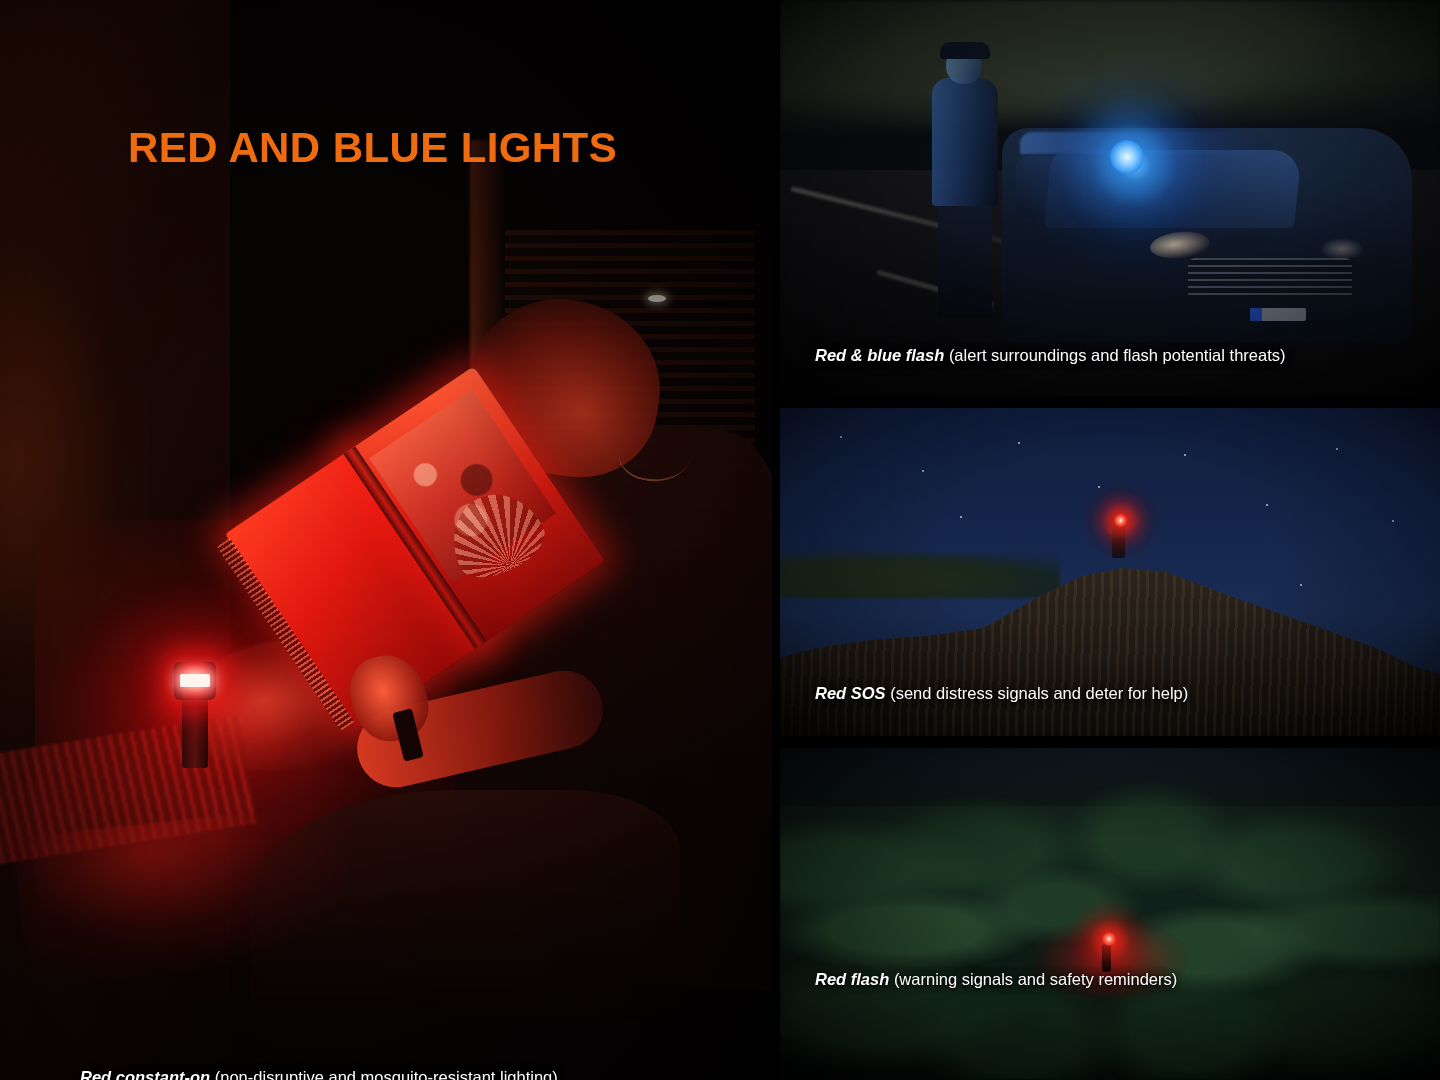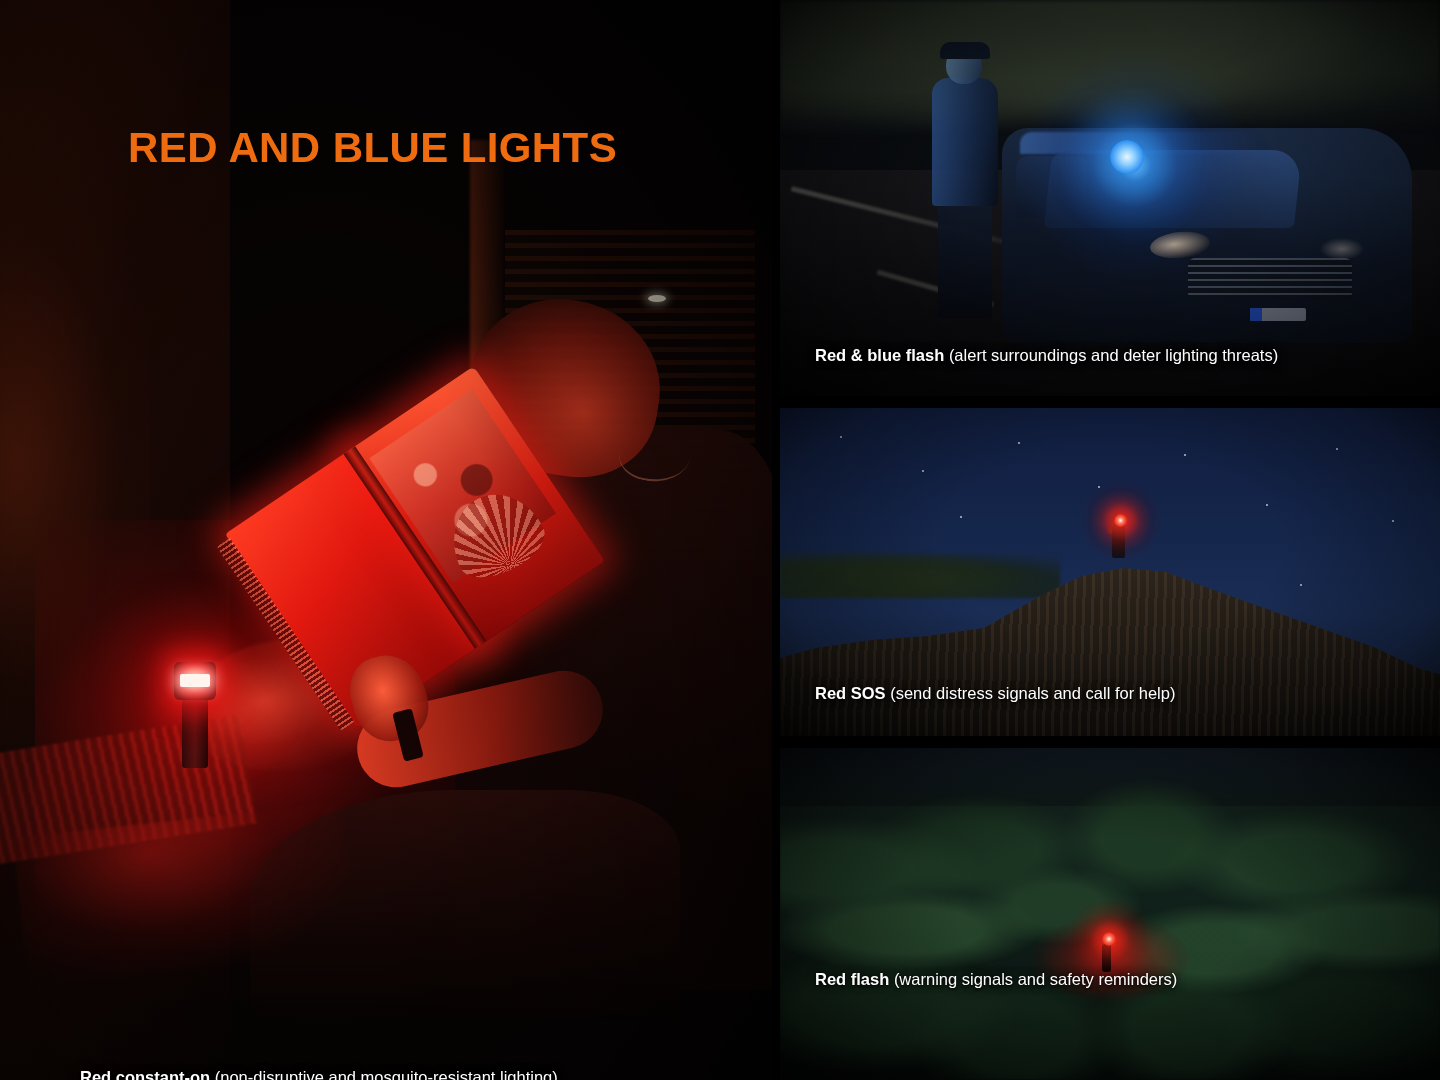--- a/index.html
+++ b/index.html
@@ -278,21 +278,21 @@
 
   
   .caption {
     position: absolute;
     z-index: 30;
     white-space: nowrap;
     color: #ffffff;
     font-size: 16.5px;
     text-shadow: 0 1px 3px rgba(0,0,0,0.95), 0 0 10px rgba(0,0,0,0.8);
   }
-  .caption .cap-title { font-weight: bold; }
+  .caption .cap-title { font-weight: bold; font-style: italic; }
   .caption .cap-desc  { font-weight: normal; }
 
   .caption-hero  { left: 80px;  top: 1068px; }
   .caption-p1    { left: 815px; top: 346px; }
   .caption-p2    { left: 815px; top: 684px; }
   .caption-p3    { left: 815px; top: 970px; }
 
   
   .panel {
     position: absolute;
@@ -630,21 +630,21 @@
     <div class="p1-beacon-core"></div>
     <div class="p1-man-legs"></div>
     <div class="p1-man-body"></div>
     <div class="p1-man-head"></div>
     <div class="p1-man-cap"></div>
     <div class="p1-vignette"></div>
   </div>
 
   <div class="caption caption-p1">
     <span class="cap-title">Red &amp; blue flash</span>
-    <span class="cap-desc">(alert surroundings and deter lighting threats)</span>
+    <span class="cap-desc">(alert surroundings and flash potential threats)</span>
   </div>
 
   <div class="panel panel-2">
     <div class="p2-sky"></div>
     <div class="p2-stars">
       <i style="left:60px;  top:28px;"></i>
       <i style="left:142px; top:62px;"></i>
       <i style="left:238px; top:34px;"></i>
       <i style="left:318px; top:78px;"></i>
       <i style="left:404px; top:46px;"></i>
@@ -659,21 +659,21 @@
     <div class="p2-cliff-tex"></div>
     <div class="p2-sos-glow"></div>
     <div class="p2-person-arm"></div>
     <div class="p2-person"></div>
     <div class="p2-sos-core"></div>
     <div class="p2-vignette"></div>
   </div>
 
   <div class="caption caption-p2">
     <span class="cap-title">Red SOS</span>
-    <span class="cap-desc">(send distress signals and call for help)</span>
+    <span class="cap-desc">(send distress signals and deter for help)</span>
   </div>
 
   <div class="panel panel-3">
     <div class="p3-base"></div>
     <div class="p3-ridge"></div>
     <div class="p3-canopy"></div>
     <div class="p3-clearing"></div>
     <div class="p3-flash-glow"></div>
     <div class="p3-figure"></div>
     <div class="p3-flash-core"></div>

